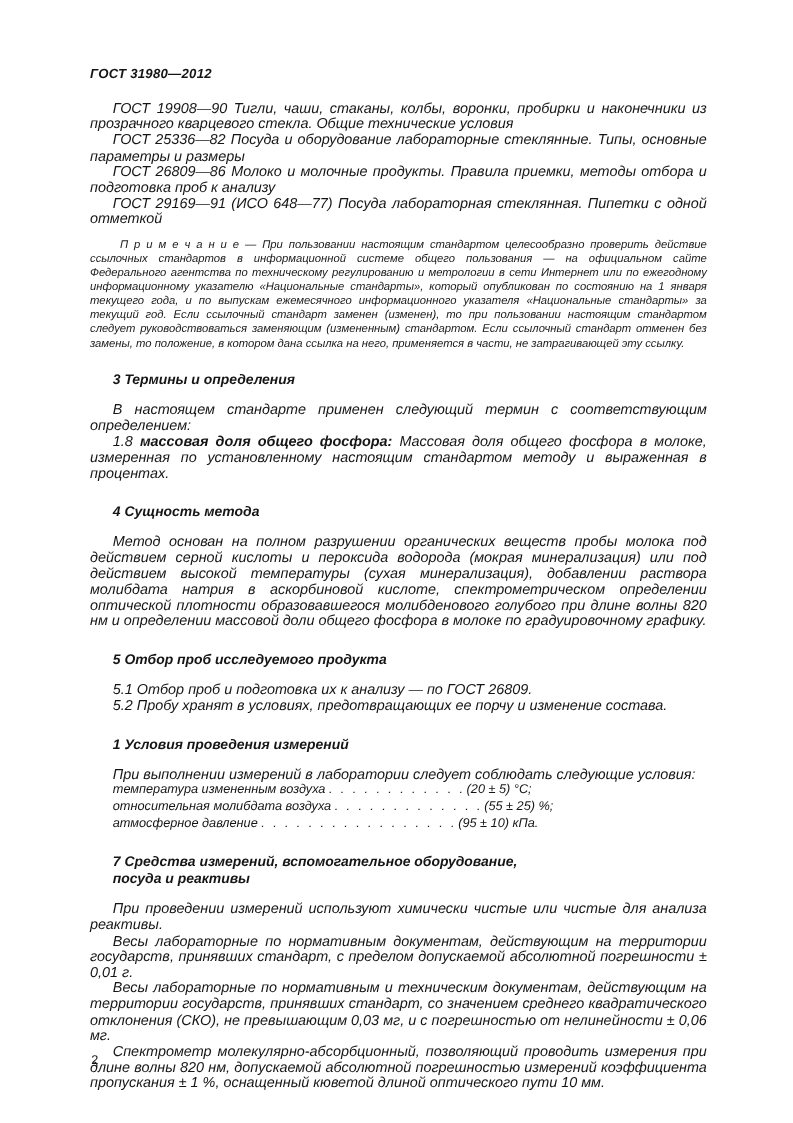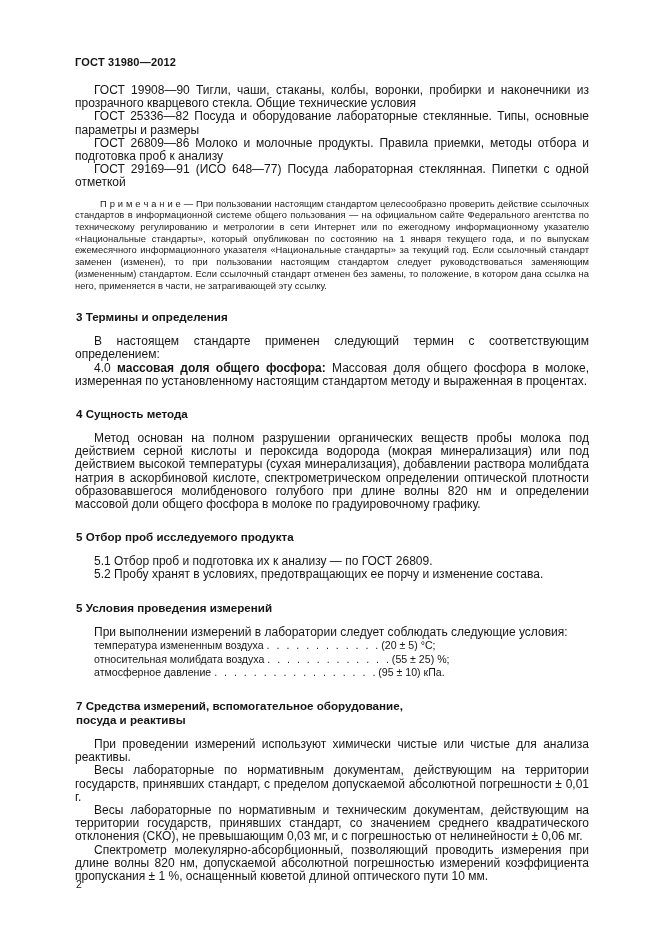--- a/index.html
+++ b/index.html
@@ -1,37 +1,37 @@
 <!DOCTYPE html>
 <html><head>
 <meta charset="utf-8">
 <style>
   html, body { margin:0; padding:0; }
   body {
     width:661px; height:936px; background:#ffffff;
     font-family:"Liberation Sans", sans-serif; color:#151515;
     position:relative; overflow:hidden;
   }
-  .page { padding:56px 72px 0 75px; }
+  .page { padding:56px 72px 0 75px;font-style:italic; }
   .doc-header { font-weight:bold; font-size:11px; letter-spacing:0.2px; margin:0 0 16px 0; }
   p.body-p {
     margin:0; font-size:12px; line-height:13.2px;
     text-align:justify; text-indent:19px;
   }
   p.cond {
     margin:0; font-size:10.6px; line-height:13.7px;
     text-align:left; text-indent:19px; white-space:nowrap;
   }
   p.note {
     margin:8px 0 0 0; font-size:9.4px; line-height:11.7px;
     text-align:justify; text-indent:25px; color:#1a1a1a;
   }
   h2.sec {
     font-size:11.6px; line-height:14px; font-weight:bold;
-    margin:19px 0 11px 1px; white-space:pre-line;
+    margin:19px 0 11px 19px; white-space:pre-line;
   }
   .bold { font-weight:bold; }
   .dots { word-spacing:4px; }
   .page-number { position:absolute; left:76px; bottom:46px; font-size:10.6px; }
 </style>
 </head>
 <body>
 
 <div class="page">
 
@@ -39,30 +39,30 @@
 
   <p class="body-p">ГОСТ 19908—90 Тигли, чаши, стаканы, колбы, воронки, пробирки и наконечники из прозрачного кварцевого стекла. Общие технические условия</p>
   <p class="body-p">ГОСТ 25336—82 Посуда и оборудование лабораторные стеклянные. Типы, основные параметры и размеры</p>
   <p class="body-p">ГОСТ 26809—86 Молоко и молочные продукты. Правила приемки, методы отбора и подготовка проб к анализу</p>
   <p class="body-p">ГОСТ 29169—91 (ИСО 648—77) Посуда лабораторная стеклянная. Пипетки с одной отметкой</p>
 
   <p class="note">П р и м е ч а н и е — При пользовании настоящим стандартом целесообразно проверить действие ссылочных стандартов в информационной системе общего пользования — на официальном сайте Федерального агентства по техническому регулированию и метрологии в сети Интернет или по ежегодному информационному указателю «Национальные стандарты», который опубликован по состоянию на 1 января текущего года, и по выпускам ежемесячного информационного указателя «Национальные стандарты» за текущий год. Если ссылочный стандарт заменен (изменен), то при пользовании настоящим стандартом следует руководствоваться заменяющим (измененным) стандартом. Если ссылочный стандарт отменен без замены, то положение, в котором дана ссылка на него, применяется в части, не затрагивающей эту ссылку.</p>
 
   <h2 class="sec">3  Термины и определения</h2>
   <p class="body-p">В настоящем стандарте применен следующий термин с соответствующим определением:</p>
-  <p class="body-p"><span>4.0</span> <span class="bold">массовая доля общего фосфора:</span> <span>Массовая доля общего фосфора в молоке, измеренная по установленному настоящим стандартом методу и выраженная в процентах.</span></p>
+  <p class="body-p"><span>1.8</span> <span class="bold">массовая доля общего фосфора:</span> <span>Массовая доля общего фосфора в молоке, измеренная по установленному настоящим стандартом методу и выраженная в процентах.</span></p>
 
   <h2 class="sec">4  Сущность метода</h2>
   <p class="body-p">Метод основан на полном разрушении органических веществ пробы молока под действием серной кислоты и пероксида водорода (мокрая минерализация) или под действием высокой температуры (сухая минерализация), добавлении раствора молибдата натрия в аскорбиновой кислоте, спектрометрическом определении оптической плотности образовавшегося молибденового голубого при длине волны 820 нм и определении массовой доли общего фосфора в молоке по градуировочному графику.</p>
 
   <h2 class="sec">5  Отбор проб исследуемого продукта</h2>
   <p class="body-p">5.1  Отбор проб и подготовка их к анализу — по ГОСТ 26809.</p>
   <p class="body-p">5.2  Пробу хранят в условиях, предотвращающих ее порчу и изменение состава.</p>
 
-  <h2 class="sec">5  Условия проведения измерений</h2>
+  <h2 class="sec">1  Условия проведения измерений</h2>
   <p class="body-p">При выполнении измерений в лаборатории следует соблюдать следующие условия:</p>
   <p class="cond"><span>температура измененным воздуха</span> <span class="dots">. . . . . . . . . . . .</span> <span>(20 ± 5) °С;</span></p>
   <p class="cond"><span>относительная молибдата воздуха</span> <span class="dots">. . . . . . . . . . . . .</span> <span>(55 ± 25) %;</span></p>
   <p class="cond"><span>атмосферное давление</span> <span class="dots">. . . . . . . . . . . . . . . . .</span> <span>(95 ± 10) кПа.</span></p>
 
   <h2 class="sec">7  Средства измерений, вспомогательное оборудование,
 посуда и реактивы</h2>
   <p class="body-p">При проведении измерений используют химически чистые или чистые для анализа реактивы.</p>
   <p class="body-p">Весы лабораторные по нормативным документам, действующим на территории государств, принявших стандарт, с пределом допускаемой абсолютной погрешности ± 0,01 г.</p>
   <p class="body-p">Весы лабораторные по нормативным и техническим документам, действующим на территории государств, принявших стандарт, со значением среднего квадратического отклонения (СКО), не превышающим 0,03 мг, и с погрешностью от нелинейности ± 0,06 мг.</p>

